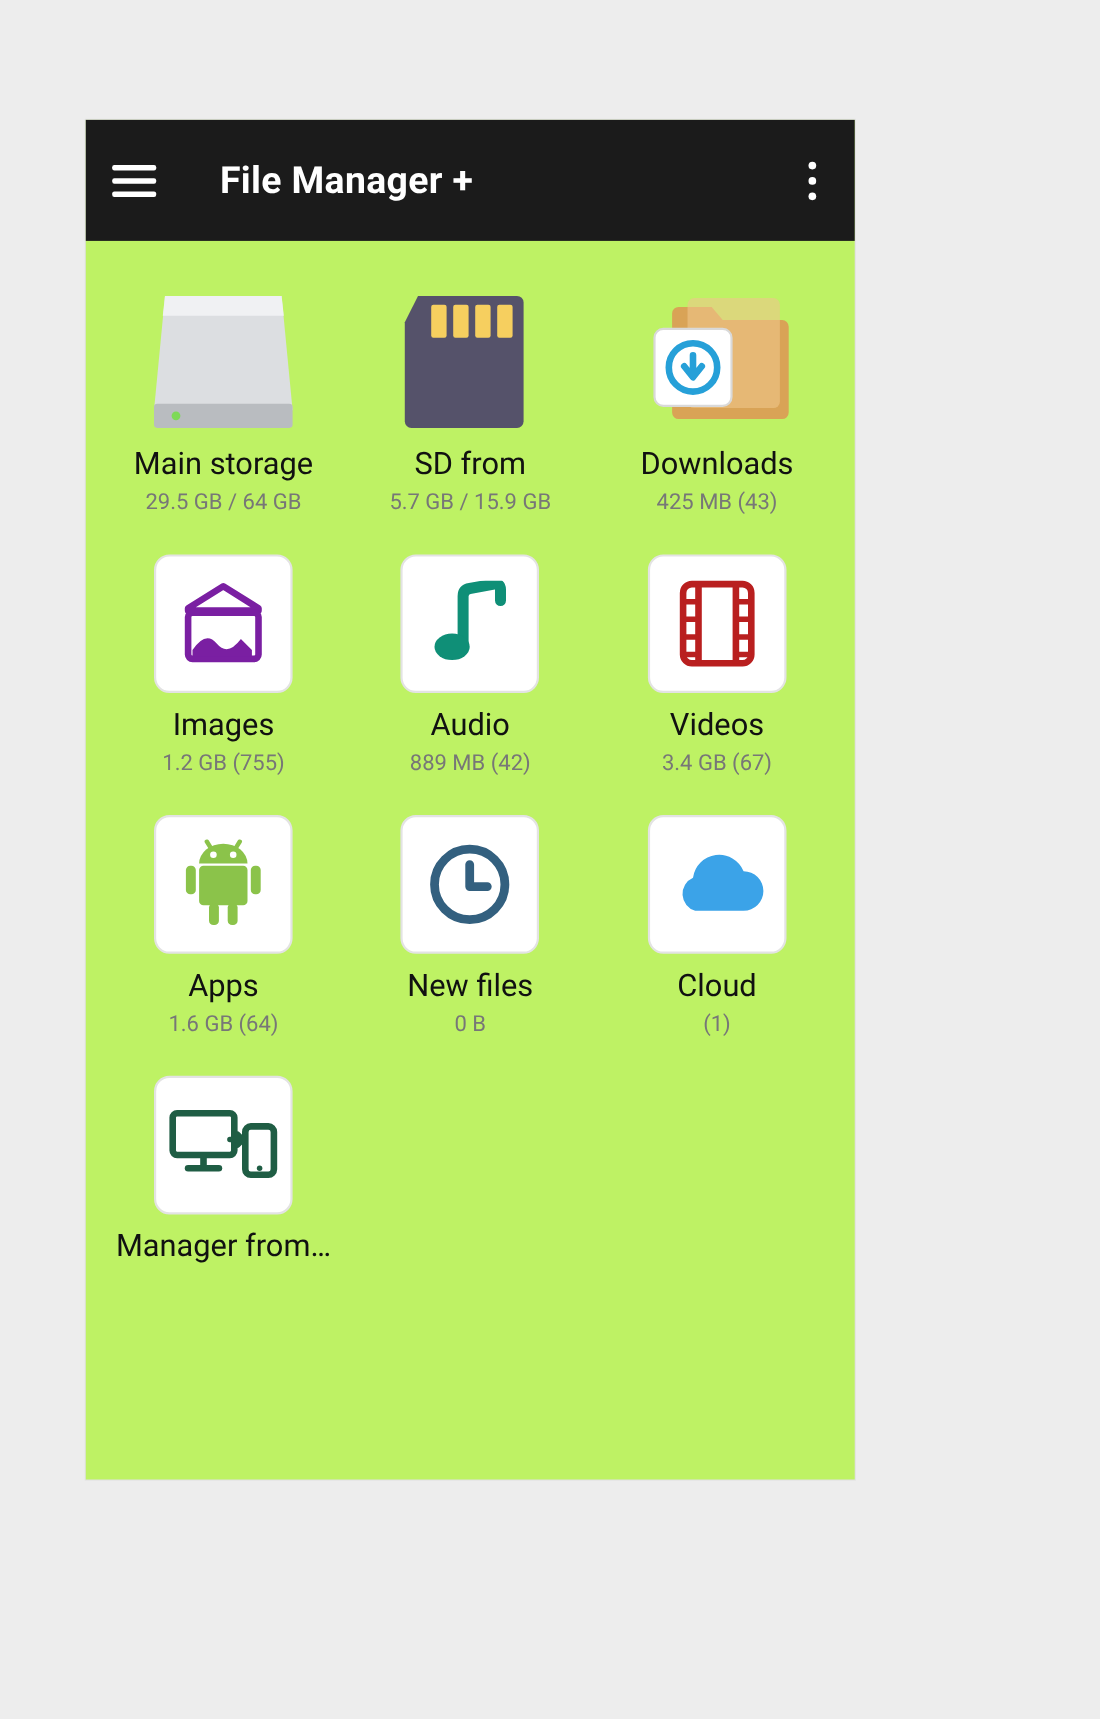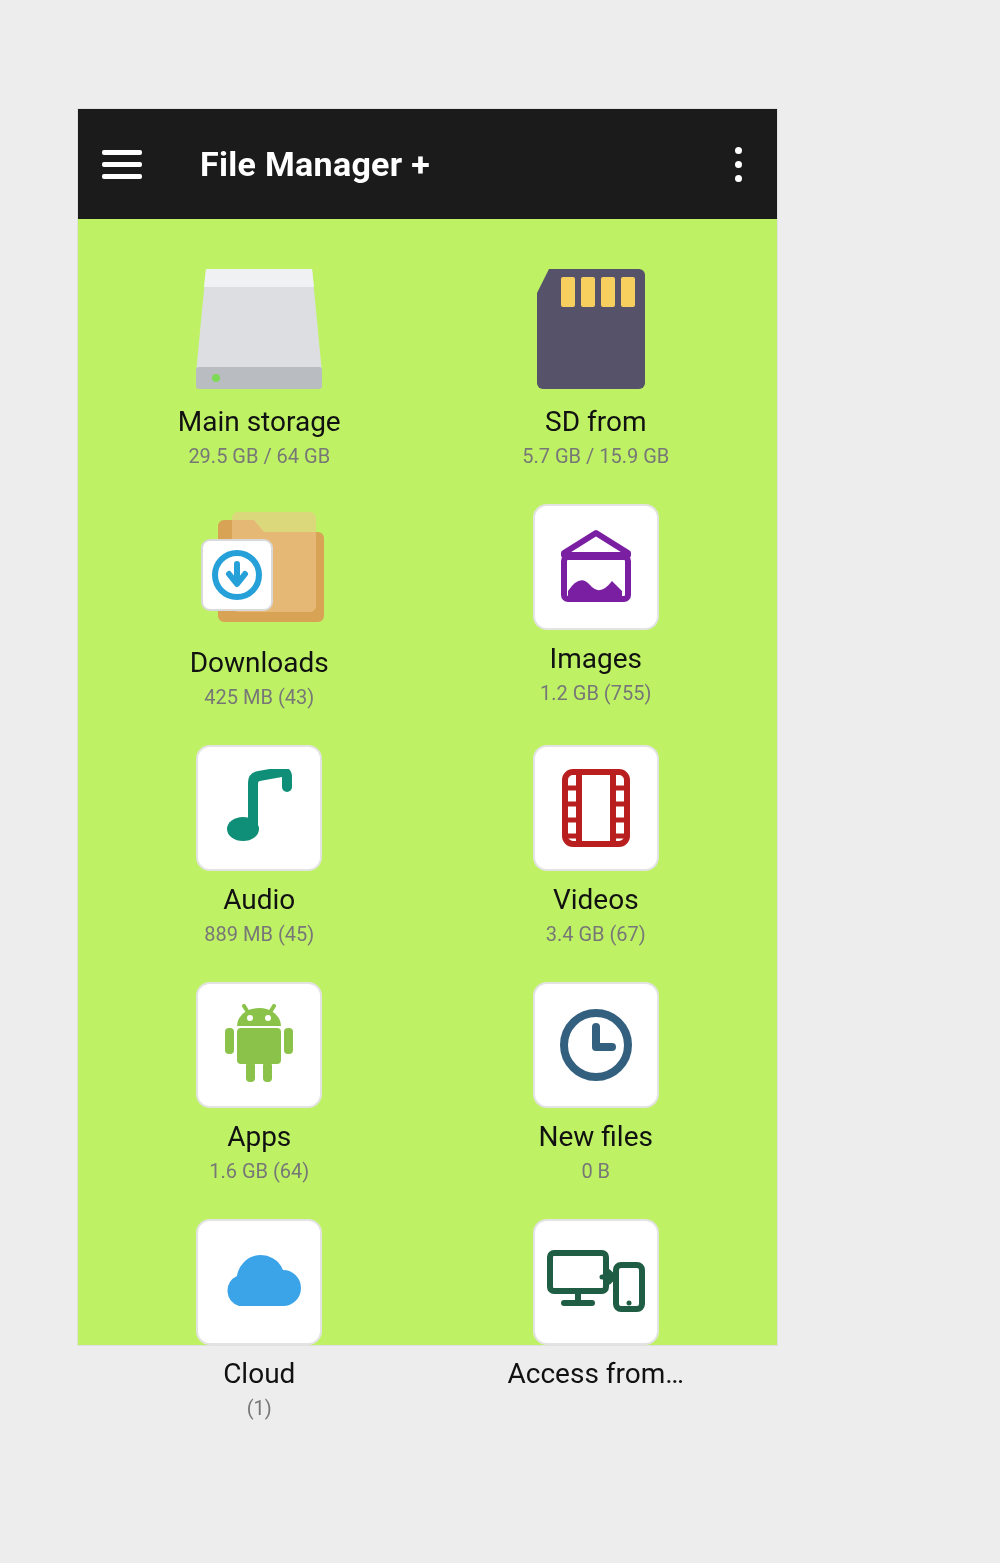--- a/index.html
+++ b/index.html
@@ -44,21 +44,21 @@
     margin-left: auto;
     width: 30px; height: 40px;
     display: flex; flex-direction: column; align-items: center; justify-content: center; gap: 7px;
     cursor: pointer;
   }
   .overflow span { width: 7px; height: 7px; background: #fff; border-radius: 50%; }
 
   .grid {
     padding: 44px 16px 0 16px;
     display: grid;
-    grid-template-columns: repeat(2, 1fr);
+    grid-template-columns: repeat(3, 1fr);
     column-gap: 6px;
   }
   .item {
     display: flex;
     flex-direction: column;
     align-items: center;
     cursor: pointer;
     padding-bottom: 36px;
   }
   .item .label {
@@ -161,21 +161,21 @@
     </div>
 
     <div class="item">
       <div class="icon-card">
         <svg width="72" height="78" viewBox="0 0 72 78">
           <path d="M30 56 V14 q0 -6 6 -7 l22 -4 q6 -1 6 5 v10" fill="none" stroke="#0f8f77" stroke-width="10" stroke-linecap="round"></path>
           <ellipse cx="20" cy="60" rx="16" ry="12" fill="#0f8f77"></ellipse>
         </svg>
       </div>
       <div class="label">Audio</div>
-      <div class="sub">889 MB (45)</div>
+      <div class="sub">889 MB (42)</div>
     </div>
 
     <div class="item">
       <div class="icon-card">
         <svg width="70" height="80" viewBox="0 0 70 80">
           <rect x="4" y="4" width="62" height="72" rx="8" fill="none" stroke="#b91f1f" stroke-width="6"></rect>
           <line x1="18" y1="4" x2="18" y2="76" stroke="#b91f1f" stroke-width="6"></line>
           <line x1="52" y1="4" x2="52" y2="76" stroke="#b91f1f" stroke-width="6"></line>
           <g stroke="#b91f1f" stroke-width="5">
             <line x1="4" y1="20" x2="18" y2="20"></line>
@@ -241,18 +241,18 @@
       <div class="icon-card">
         <svg width="100" height="70" viewBox="0 0 100 70">
           <rect x="4" y="6" width="56" height="38" rx="4" fill="none" stroke="#1f5d44" stroke-width="6"></rect>
           <line x1="32" y1="44" x2="32" y2="54" stroke="#1f5d44" stroke-width="6"></line>
           <line x1="18" y1="56" x2="46" y2="56" stroke="#1f5d44" stroke-width="6" stroke-linecap="round"></line>
           <rect x="70" y="18" width="26" height="44" rx="5" fill="none" stroke="#1f5d44" stroke-width="6"></rect>
           <circle cx="83" cy="56" r="2.5" fill="#1f5d44"></circle>
           <path d="M56 30 h12 m-5 -5 l5 5 l-5 5" fill="none" stroke="#1f5d44" stroke-width="5" stroke-linecap="round" stroke-linejoin="round"></path>
         </svg>
       </div>
-      <div class="label">Access from…</div>
+      <div class="label">Manager from…</div>
       <div class="sub"></div>
     </div>
 
   </div>
 </div>
 
 </body></html>

